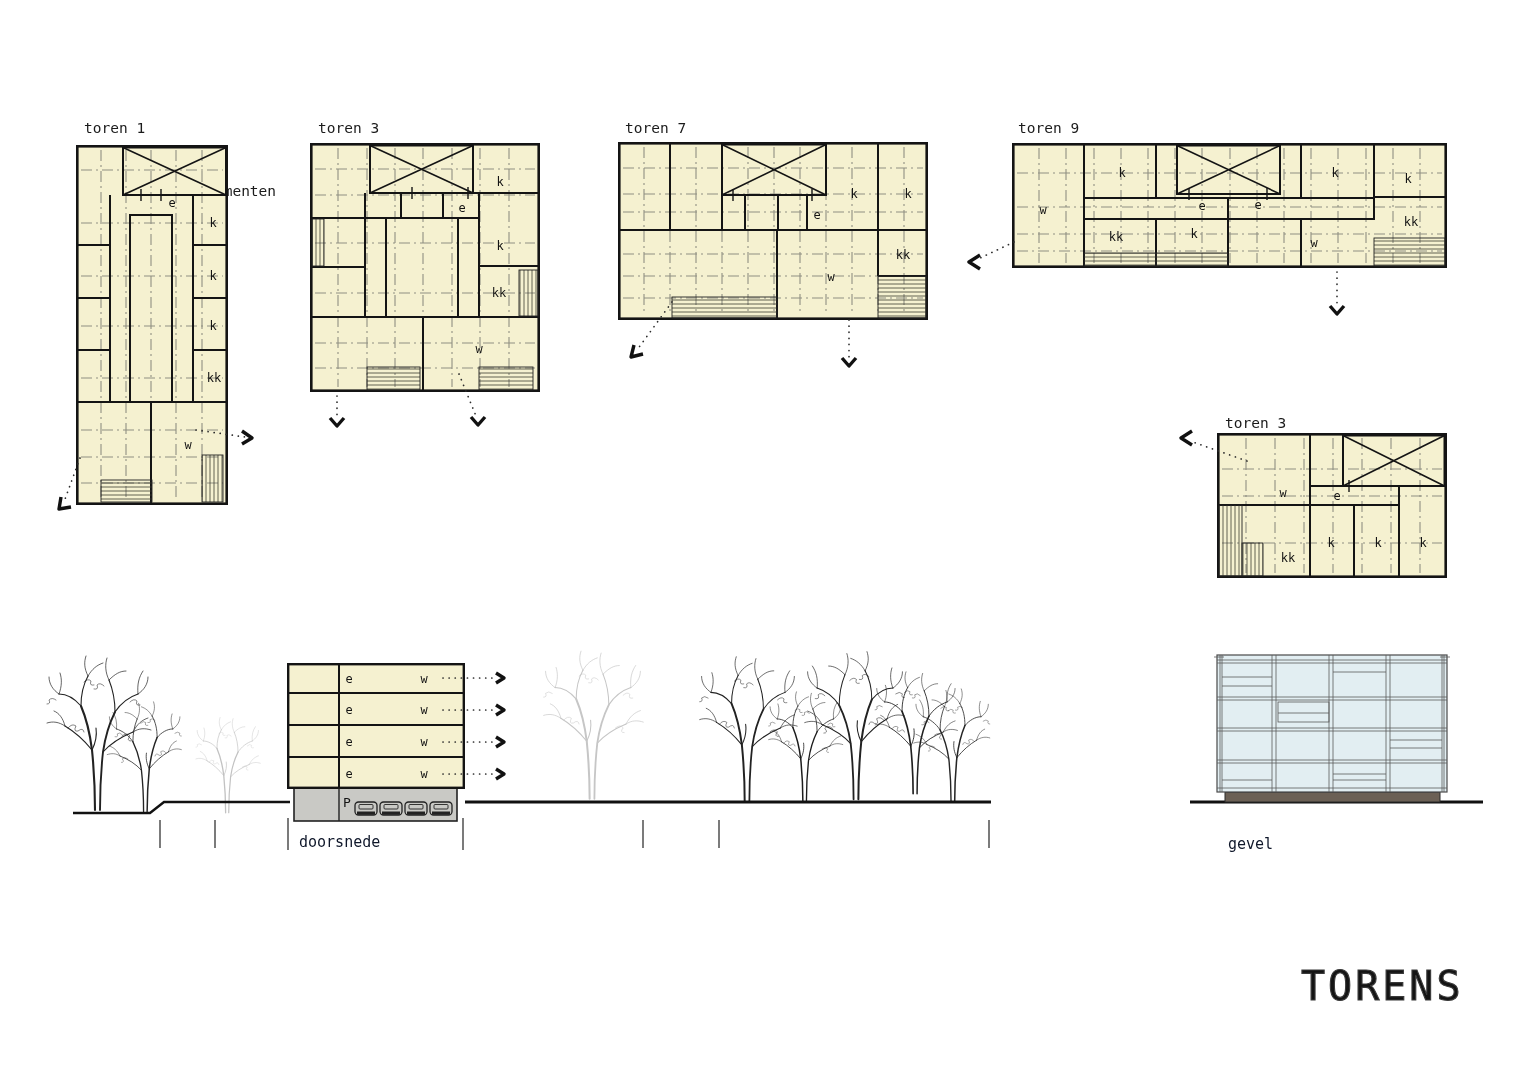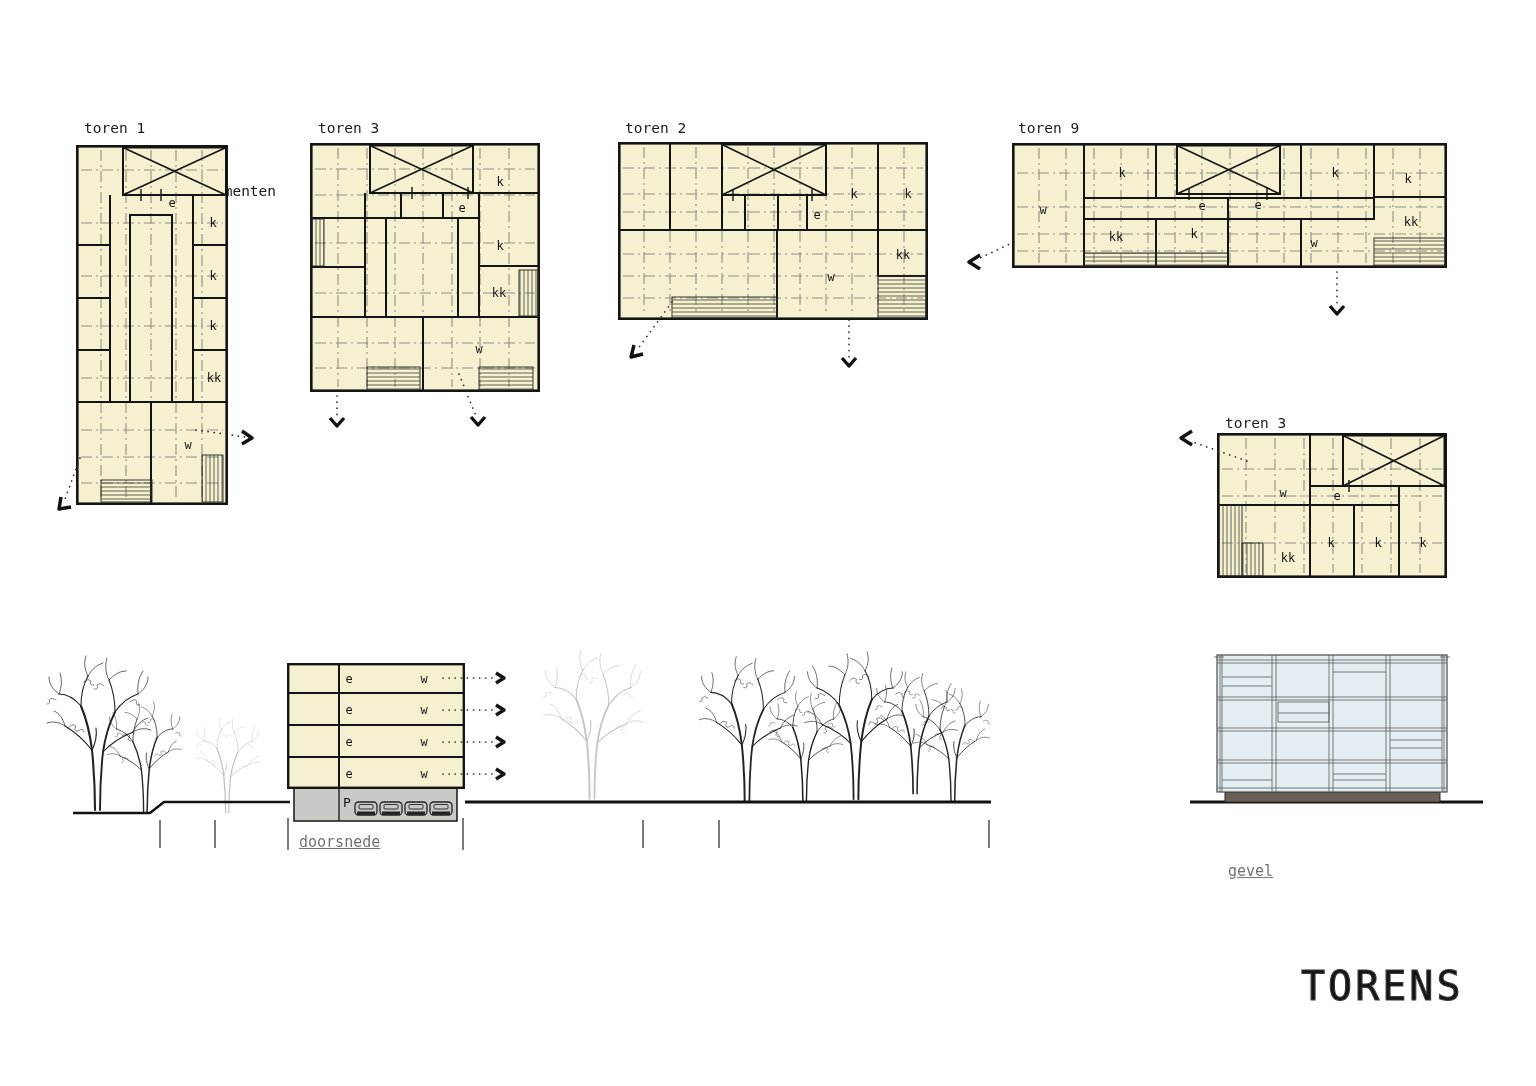--- a/index.html
+++ b/index.html
@@ -1,20 +1,20 @@
 <!DOCTYPE html>
 <html><head>
 <meta charset="utf-8">
 <style>
   html,body{margin:0;padding:0;background:#ffffff;}
   #canvas{position:relative;width:1536px;height:1086px;background:#fff;overflow:hidden;
           font-family:"DejaVu Sans Mono","Liberation Mono",monospace;}
   .abs{position:absolute;}
   .heading{color:#1b1b1b;font-size:14.5px;line-height:21px;letter-spacing:0px;white-space:pre;}
-  .small-label{color:#737373;font-size:15px;text-decoration:underline;}
+  .small-label{color:#0f172a;font-size:15px;}
   svg text{font-family:"DejaVu Sans Mono","Liberation Mono",monospace;fill:#141414;}
   svg{display:block;}
 </style>
 </head>
 <body>
 
 <div id="canvas">
 
   <svg class="abs" style="left:0;top:0" width="1536" height="1086" viewBox="0 0 1536 1086">
     <defs>
@@ -56,21 +56,21 @@
     <div>toren 1</div>
     <div>totaal 6 appartementen</div>
     <div>3 verdiepingen</div>
   </div>
   <div class="abs heading" style="left:318px;top:76px">
     <div>toren 3</div>
     <div>totaal 8 appartementen</div>
     <div>4 verdiepingen</div>
   </div>
   <div class="abs heading" style="left:625px;top:76px">
-    <div>toren 2</div>
+    <div>toren 7</div>
     <div>totaal 8 appartementen</div>
     <div>4 verdiepingen</div>
   </div>
   <div class="abs heading" style="left:1018px;top:76px">
     <div>toren 9</div>
     <div>totaal 8 appartementen</div>
     <div>4 verdiepingen</div>
   </div>
   <div class="abs heading" style="left:1225px;top:371px">
     <div>toren 3</div>
@@ -352,19 +352,19 @@
       <g stroke="#111" stroke-width="3.4" fill="none" stroke-linejoin="round">
         <path d="M496,673 L504,678 L496,683"></path>
         <path d="M496,705 L504,710 L496,715"></path>
         <path d="M496,737 L504,742 L496,747"></path>
         <path d="M496,769 L504,774 L496,779"></path>
       </g>
     </g>
   </svg>
 
   <div class="abs small-label" style="left:299px;top:833px">doorsnede</div>
-  <div class="abs small-label" style="left:1228px;top:862px">gevel</div>
+  <div class="abs small-label" style="left:1228px;top:835px">gevel</div>
 
   <svg class="abs" style="left:1295px;top:958px" width="230" height="60" viewBox="0 0 230 60">
     <text x="6" y="42" font-size="40" letter-spacing="3" fill="none" stroke="#3a3a3a" stroke-width="1.1" font-family="Liberation Sans, sans-serif">TORENS</text>
   </svg>
 
 </div>
 
 </body></html>

